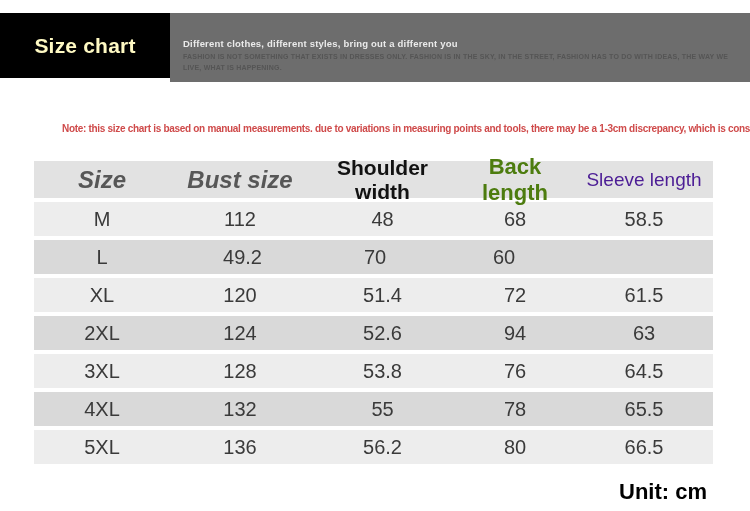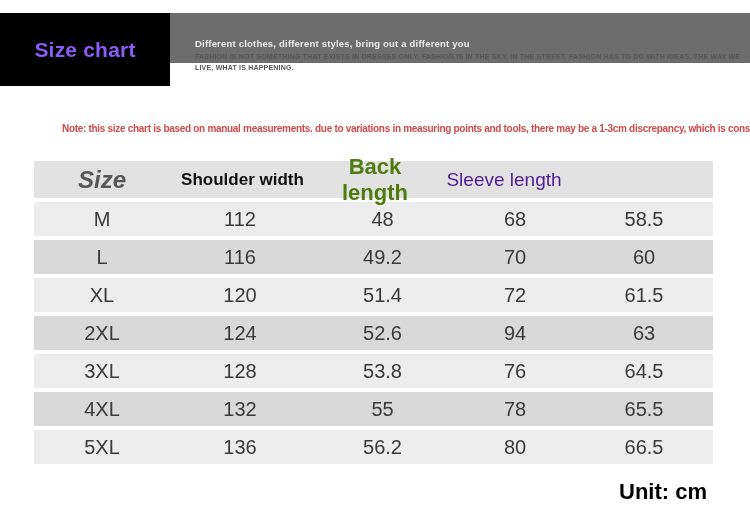--- a/index.html
+++ b/index.html
@@ -13,37 +13,37 @@
     width: 750px;
     height: 511px;
     background: #ffffff;
     overflow: hidden;
   }
 
   
   .title-box {
     position: absolute;
     left: 0; top: 13px;
-    width: 170px; height: 73px;
+    width: 170px; height: 65px;
     background: var(--box-black, #000);
-    color: #8b5cf6;
+    color: #fef9c3;
     display: flex;
     align-items: center;
     justify-content: center;
     font-size: 21px;
     font-weight: 700;
     letter-spacing: 0.2px;
   }
   .banner {
     position: absolute;
     left: 170px; top: 13px;
-    width: 580px; height: 50px;
+    width: 580px; height: 69px;
     background: var(--banner-gray, #6d6d6d);
     box-sizing: border-box;
-    padding: 25px 12px 0 25px;
+    padding: 25px 12px 0 13px;
   }
   .banner-headline {
     color: #ebebeb;
     font-size: 9.5px;
     font-weight: 700;
     letter-spacing: 0.2px;
     margin-bottom: 3px;
     white-space: nowrap;
   }
   .banner-subtext {
@@ -94,21 +94,21 @@
     text-align: center;
     box-sizing: border-box;
   }
   .c0 { width: 136px; }
   .c1 { width: 140px; }
   .c2 { width: 145px; }
   .c3 { width: 120px; }
   .c4 { width: 138px; }
 
   .h0, .h1 { font-size: 24px; font-weight: 700; color: #575757; font-style: italic; }
-  .h2 { font-size: 17px; font-weight: 700; color: #121212; }
+  .h2 { font-size: 21px; font-weight: 700; color: #121212; }
   .h3 { font-size: 22px; font-weight: 700; color: #4d7c0f; }
   .h4 { font-size: 19px; font-weight: 400; color: #4c1d95; }
 
   .td {
     font-size: 20px;
     color: #3a3a3a;
   }
 
   
   .unit {
@@ -131,35 +131,35 @@
   <div class="banner">
     <div class="banner-headline">Different clothes, different styles, bring out a different you</div>
     <div class="banner-subtext">FASHION IS NOT SOMETHING THAT EXISTS IN DRESSES ONLY. FASHION IS IN THE SKY, IN THE STREET, FASHION HAS TO DO WITH IDEAS, THE WAY WE LIVE, WHAT IS HAPPENING.</div>
   </div>
 
   <div class="note">Note: this size chart is based on manual measurements. due to variations in measuring points and tools, there may be a 1-3cm discrepancy, which is considered normal</div>
 
   <div class="size-table">
     <div class="thead">
       <div class="th c0 h0">Size</div>
+      <div class="th c1 h1">Bust size</div>
       <div class="th c2 h2">Shoulder width</div>
       <div class="th c3 h3">Back length</div>
       <div class="th c4 h4">Sleeve length</div>
     </div>
     <div class="tbody">
         <div class="trow light">
           <div class="td c0">M</div>
           <div class="td c1">112</div>
           <div class="td c2">48</div>
           <div class="td c3">68</div>
           <div class="td c4">58.5</div>
         </div>
         <div class="trow dark">
           <div class="td c0">L</div>
-          <div class="td c1">116</div>
           <div class="td c2">49.2</div>
           <div class="td c3">70</div>
           <div class="td c4">60</div>
         </div>
         <div class="trow light">
           <div class="td c0">XL</div>
           <div class="td c1">120</div>
           <div class="td c2">51.4</div>
           <div class="td c3">72</div>
           <div class="td c4">61.5</div>

